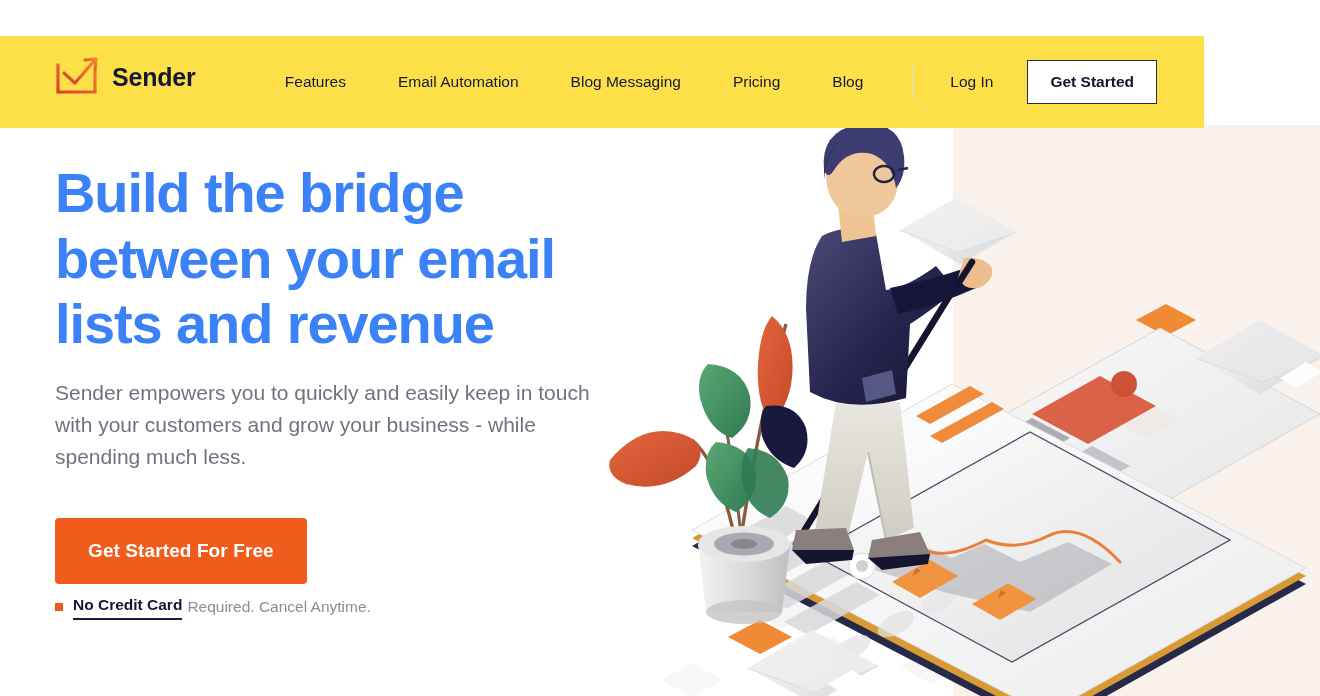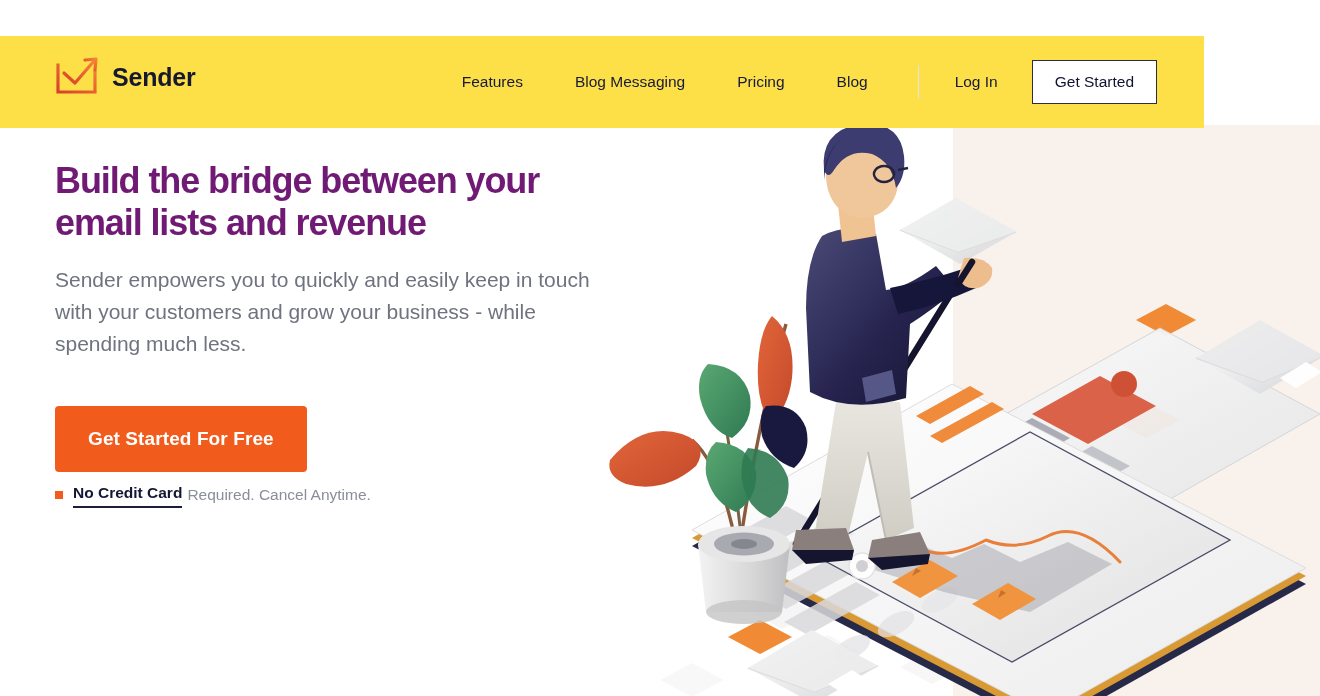--- a/index.html
+++ b/index.html
@@ -100,21 +100,21 @@
     display: inline-flex;
     align-items: center;
     justify-content: center;
     height: 44px;
     padding: 0 22px;
     border: 1px solid #2b2d45;
     background: #ffffff;
     color: #101230;
     font-family: inherit;
     font-size: 15.5px;
-    font-weight: 400;
+    font-weight: 700;
     white-space: nowrap;
     cursor: pointer;
     border-radius: 0;
   }
 
   
   .hero {
     position: absolute;
     top: 92px; left: 0;
     width: 1320px;
@@ -134,25 +134,25 @@
 
   .hero-copy {
     position: absolute;
     left: 55px;
     top: 68px;
     width: 560px;
     z-index: 10;
   }
 
   .hero-title {
-    font-size: 36px;
+    font-size: 56px;
     line-height: 1.17;
     font-weight: 700;
     letter-spacing: -1.1px;
-    color: #701a75;
+    color: #3b82f6;
     max-width: 540px;
   }
 
   .hero-sub {
     margin-top: 20px;
     font-size: 21px;
     line-height: 1.53;
     color: #6f737f;
     max-width: 540px;
     font-weight: 400;
@@ -232,20 +232,21 @@
         <path d="M3 9 L25 9" fill="none" stroke="url(#lgGrad)" stroke-width="3.2" stroke-linecap="square"></path>
 
         <path d="M9 17 L20 27 L39 5" fill="none" stroke="url(#lgGrad)" stroke-width="3.2" stroke-linecap="round" stroke-linejoin="round"></path>
         <path d="M30 4 L41 3 L40 14" fill="none" stroke="url(#lgGrad)" stroke-width="3.2" stroke-linecap="round" stroke-linejoin="round"></path>
       </svg>
       <span class="brand-name">Sender</span>
     </div>
 
     <nav class="main-nav">
       <a class="nav-link" href="#">Features</a>
+      <a class="nav-link" href="#">Email Automation</a>
       <a class="nav-link" href="#">Blog Messaging</a>
       <a class="nav-link" href="#">Pricing</a>
       <a class="nav-link" href="#">Blog</a>
 
       <span class="nav-divider"></span>
 
       <a class="login-link" href="#">Log In</a>
       <button class="btn-outline">Get Started</button>
     </nav>
   </header>

